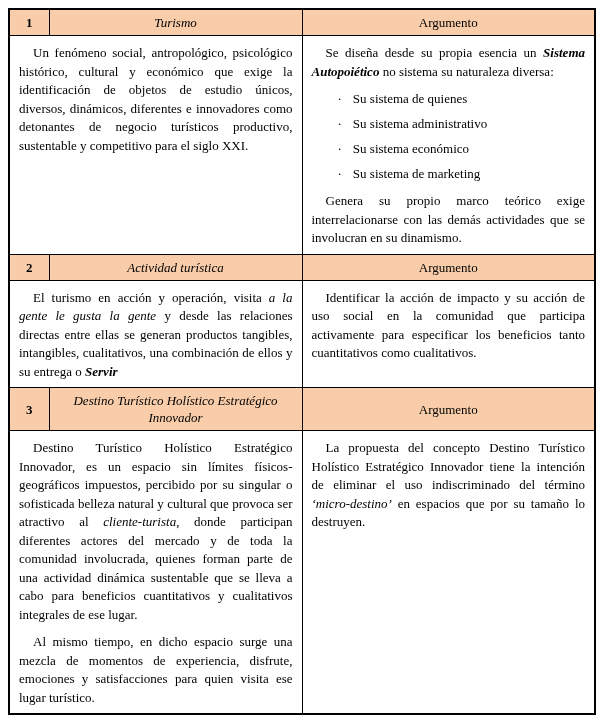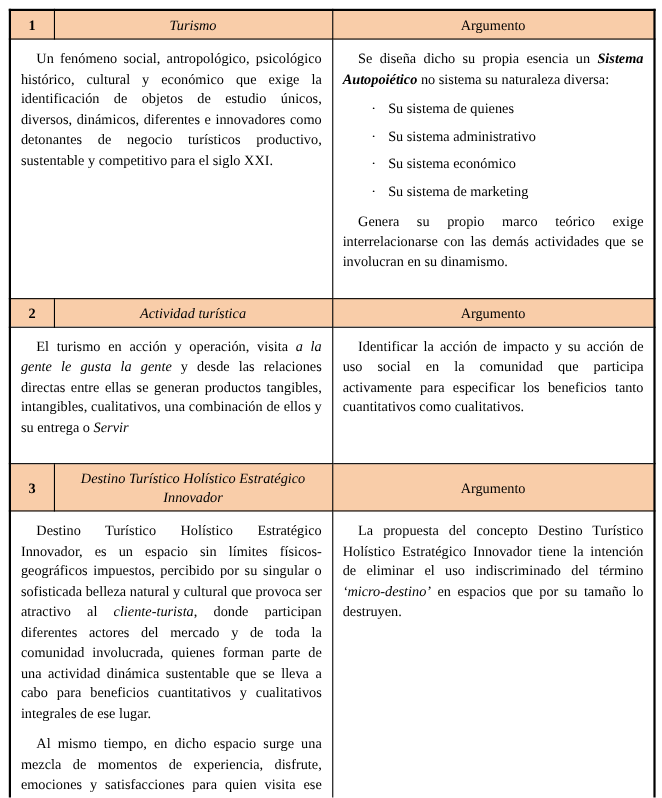--- a/index.html
+++ b/index.html
@@ -32,21 +32,21 @@
     text-align: center;
     vertical-align: middle;
     padding: 4px 6px;
     font-size: 13px;
     line-height: 17px;
   }
   td.num   { font-weight: bold; }
   td.title { font-style: italic; }
 
   td.content {
-    padding: 8px 9px 23px 9px;
+    padding: 8px 9px 6px 9px;
     font-size: 13px;
     line-height: 18.5px;
     background: var(--page-bg, #fff);
   }
   .para {
     margin: 0 0 9px 0;
     text-align: justify;
     text-indent: 14px;
   }
   .para:last-child { margin-bottom: 0; }
@@ -81,21 +81,21 @@
       <tr class="hrow">
         <td class="num">1</td>
         <td class="title">Turismo</td>
         <td class="arg">Argumento</td>
       </tr>
       <tr class="brow">
         <td class="content" colspan="2">
           <p class="para">Un fenómeno social, antropológico, psicológico histórico, cultural y económico que exige la identificación de objetos de estudio únicos, diversos, dinámicos, diferentes e innovadores como detonantes de negocio turísticos productivo, sustentable y competitivo para el siglo XXI.</p>
         </td>
         <td class="content">
-          <p class="para"><span>Se diseña dicho su propia esencia un </span><span style="font-weight: bold; font-style: italic;">Sistema Autopoiético</span><span> no sistema su naturaleza diversa:</span></p>
+          <p class="para"><span>Se diseña desde su propia esencia un </span><span style="font-weight: bold; font-style: italic;">Sistema Autopoiético</span><span> no sistema su naturaleza diversa:</span></p>
           <ul class="bullets">
             <li class="bullet">
               <span class="bmark">·</span>
               <span class="btext">Su sistema de quienes</span>
             </li>
             <li class="bullet">
               <span class="bmark">·</span>
               <span class="btext">Su sistema administrativo</span>
             </li>
             <li class="bullet">
@@ -111,21 +111,21 @@
         </td>
       </tr>
 
       <tr class="hrow">
         <td class="num">2</td>
         <td class="title">Actividad turística</td>
         <td class="arg">Argumento</td>
       </tr>
       <tr class="brow">
         <td class="content" colspan="2">
-          <p class="para"><span>El turismo en acción y operación, visita </span><span style="font-style: italic;">a la gente le gusta la gente</span><span> y desde las relaciones directas entre ellas se generan productos tangibles, intangibles, cualitativos, una combinación de ellos y su entrega o </span><span style="font-weight: normal; font-style: italic;">Servir</span></p>
+          <p class="para"><span>El turismo en acción y operación, visita </span><span style="font-style: italic;">a la gente le gusta la gente</span><span> y desde las relaciones directas entre ellas se generan productos tangibles, intangibles, cualitativos, una combinación de ellos y su entrega o </span><span style="font-weight: bold; font-style: italic;">Servir</span></p>
         </td>
         <td class="content">
           <p class="para">Identificar la acción de impacto y su acción de uso social en la comunidad que participa activamente para especificar los beneficios tanto cuantitativos como cualitativos.</p>
         </td>
       </tr>
 
       <tr class="hrow">
         <td class="num">3</td>
         <td class="title">Destino Turístico Holístico Estratégico Innovador</td>
         <td class="arg">Argumento</td>

